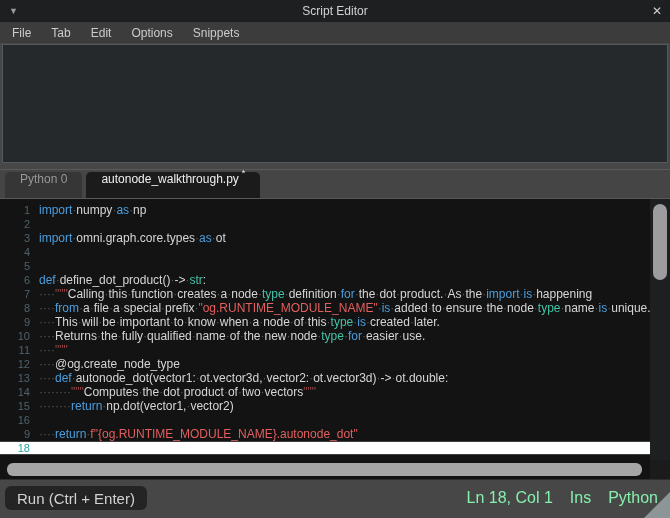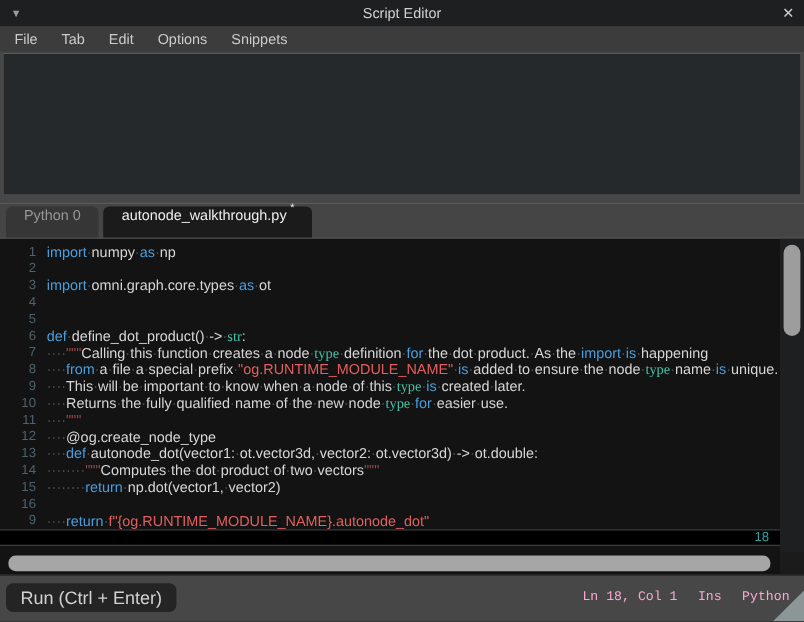--- a/index.html
+++ b/index.html
@@ -70,33 +70,32 @@
     background: #131313;
     font-size: 12px;
   }
   .code-lines { position: absolute; top: 4px; left: 0; right: 20px; }
   .line {
     display: flex; align-items: center;
     height: 14px; line-height: 14px;
     white-space: nowrap;
   }
   .line.current {
-    background: #000000;
+    background: #ffffff;
     box-shadow: inset 0 1px 0 #3b3f40, inset 0 -1px 0 #3b3f40;
-    justify-content: flex-end;
   }
   .ln {
     flex: none; width: 30px; text-align: right;
     padding-right: 0;
     color: #4e626c; font-size: 11px;
   }
   .line.current .ln { color: #2ba3a3; }
   .codetext { margin-left: 9px; }
   .tok-kw { color: #4a9ede; }
-  .tok-ty { color: #43c2a7; font-family: Liberation Serif, serif; }
+  .tok-ty { color: #43c2a7; }
   .tok-st { color: #e35f5f; }
   .tok-sd { color: #9c4747; }
   .tok-tx { color: #d6d6d6; }
   .ws     { color: #565656; }
   
   .vscroll {
     position: absolute; top: 0; right: 0; width: 20px; bottom: 19px;
     background: #1e1f20;
   }
   .vthumb {
@@ -125,21 +124,21 @@
     position: absolute; left: 5px; top: 6px; height: 24px;
     background: #242424; border-radius: 6px;
     display: flex; align-items: center;
     padding: 0 12px;
     font-size: 15px; color: #d2d2d2;
     cursor: pointer;
   }
   .status-right {
     position: absolute; right: 12px; top: 6px; height: 24px;
     display: flex; align-items: center; gap: 17px;
-    font-size: 11px; color: #f9a8d4; font-family: Liberation Mono, monospace;
+    font-size: 16px; color: #86efac;
   }
   .resize-grip {
     position: absolute; right: 0; bottom: 0; width: 26px; height: 26px;
     background: #8d9697;
     clip-path: polygon(100% 0, 100% 100%, 0 100%);
   }
 </style>
 </head>
 <body>
 

